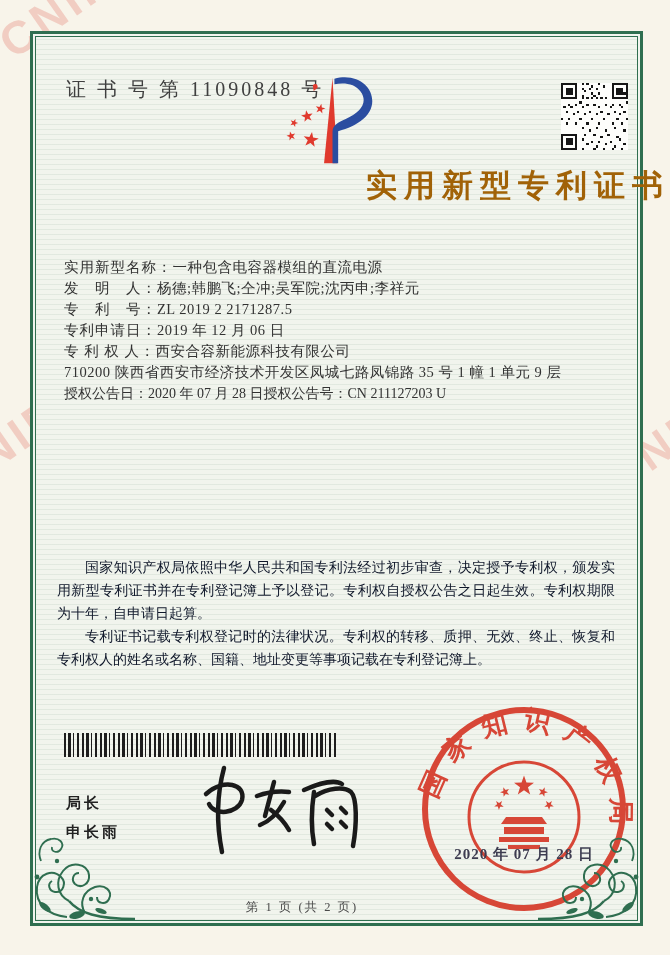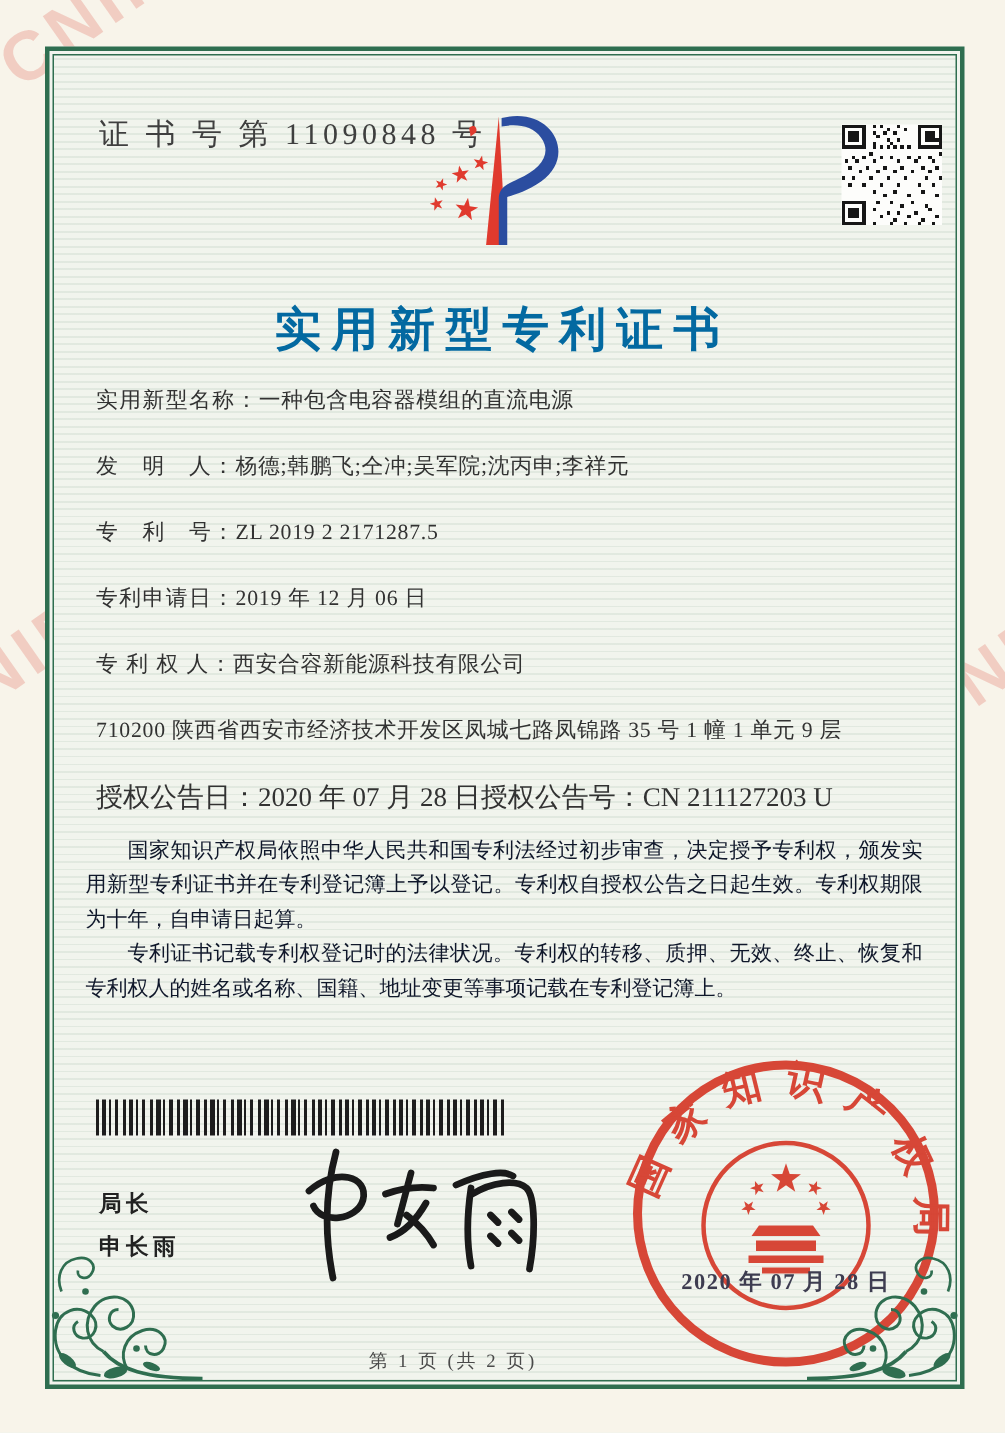--- a/index.html
+++ b/index.html
@@ -36,29 +36,29 @@
   }
 
   .cert-no{
     position:absolute;left:66px;top:76px;font-size:20px;color:#3f3f3f;
     letter-spacing:3px;
   }
   .qr{position:absolute;left:561px;top:83px;width:67px;height:67px;background:#fdfdfb;}
   .logo{position:absolute;left:277px;top:74px;width:96px;height:94px;}
 
   .title{
-    position:absolute;left:0;top:165px;width:670px;text-align:center;
-    font-size:31px;font-weight:bold;color:#0369a1;letter-spacing:7px;margin-top:34px;
+    position:absolute;left:0;top:165px;width:670px;text-align:right;
+    font-size:31px;font-weight:bold;color:#a16207;letter-spacing:7px;
   }
 
   .fields{position:absolute;left:64px;top:257px;width:556px;font-size:14.5px;color:#323232;}
-  .frow{display:flex;line-height:21px;margin-bottom:23px;align-items:center;}
+  .frow{display:flex;line-height:21px;align-items:center;}
   .flabel{white-space:pre;letter-spacing:1px;}
   .fvalue{flex:1;letter-spacing:.5px;}
-  .grant-row{display:flex;font-size:18px;color:#323232;line-height:21px;}
+  .grant-row{display:flex;font-size:14px;color:#323232;line-height:21px;}
   .grant-right{}
 
   .paras{
     position:absolute;left:57px;top:556px;width:558px;
     font-size:14px;line-height:23px;color:#0f172a;text-align:justify;
   }
   .paras p{margin:0;text-indent:2em;}
 
   .barcode{
     position:absolute;left:64px;top:733px;width:272px;height:24px;

